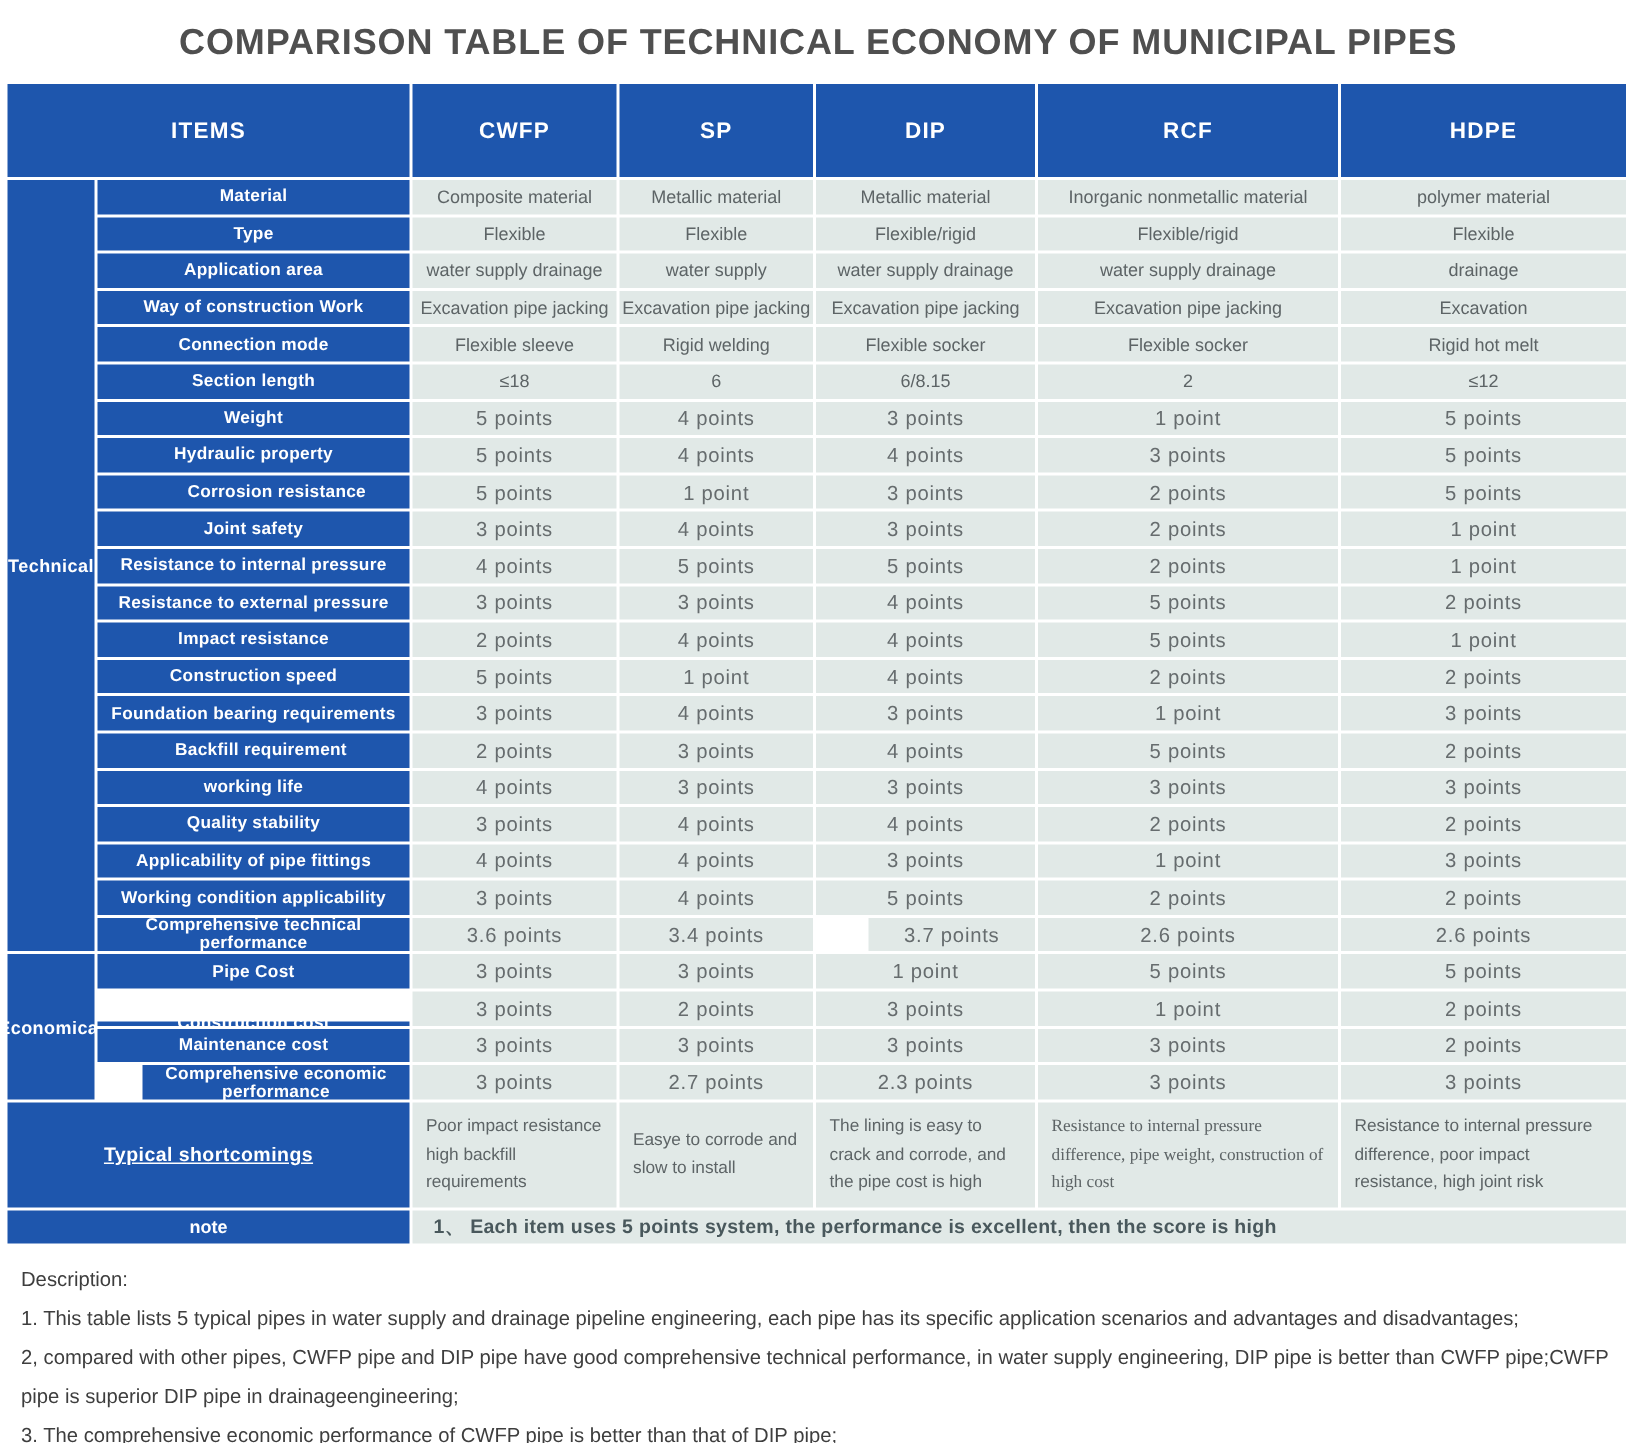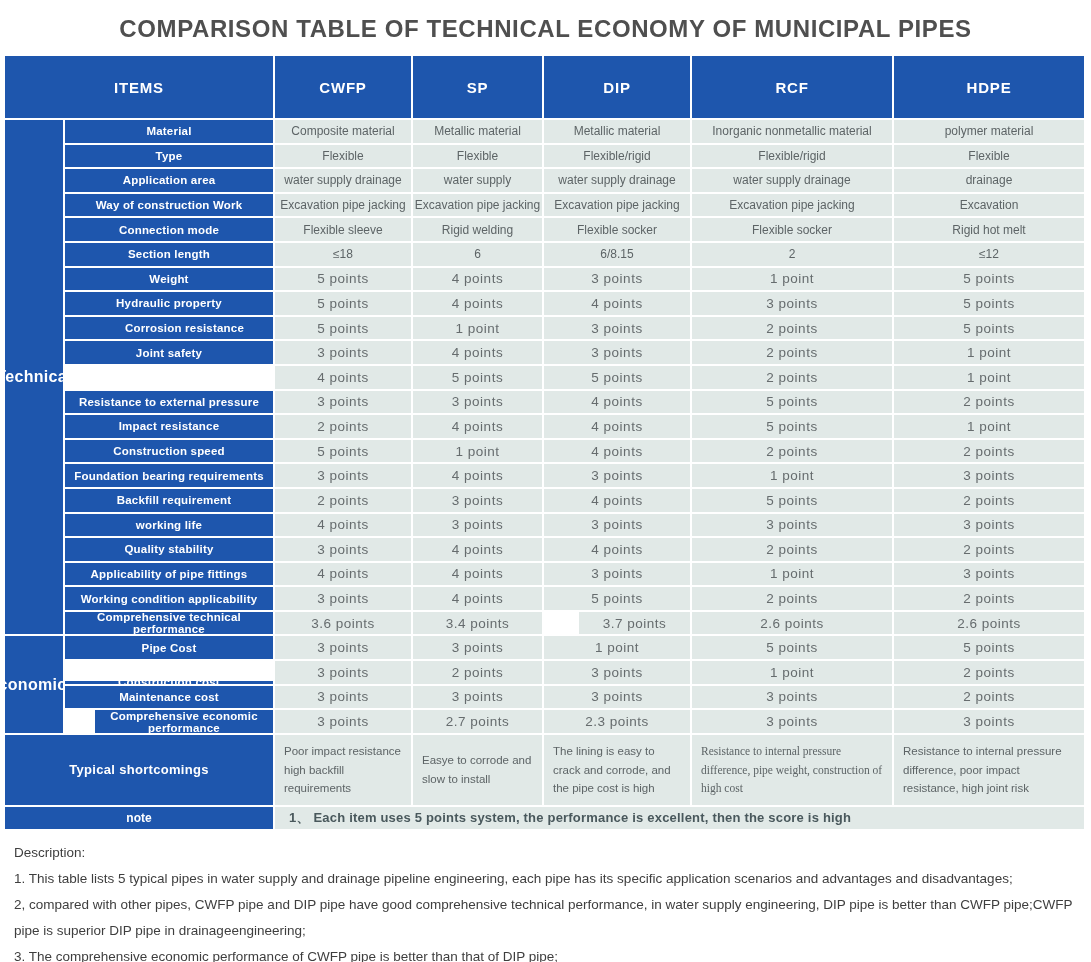--- a/index.html
+++ b/index.html
@@ -29,21 +29,21 @@
     width:-moz-fit-content;
     width:fit-content;
   }
   .blue{
     background:var(--blue);
     color:#ffffff;
     display:flex;align-items:center;justify-content:center;
     text-align:center;
   }
   .h-cell{font-size:15px;font-weight:bold;letter-spacing:0.8px;}
-  .cat-cell{font-size:16px;font-weight:bold;letter-spacing:0.3px;}
+  .cat-cell{font-size:12px;font-weight:bold;letter-spacing:0.3px;}
   .label-cell{font-size:11.5px;letter-spacing:0.2px;font-weight:bold;}
   .cell{
     background:var(--cellbg);
     color:#5d6466;
     display:flex;align-items:center;justify-content:center;
     text-align:center;
     font-size:12px;
   }
   .cell.points{font-size:13.5px;letter-spacing:0.5px;color:#666c6e;}
   .shortcoming-label{font-size:13px;font-weight:bold;letter-spacing:0.3px;}
@@ -131,20 +131,21 @@
     <div class="cell points" style="grid-area: 10 / 4;">1 point</div>
     <div class="cell points" style="grid-area: 10 / 5;">3 points</div>
     <div class="cell points" style="grid-area: 10 / 6;">2 points</div>
     <div class="cell points" style="grid-area: 10 / 7;">5 points</div>
     <div class="blue label-cell" style="grid-area: 11 / 2;">Joint safety</div>
     <div class="cell points" style="grid-area: 11 / 3;">3 points</div>
     <div class="cell points" style="grid-area: 11 / 4;">4 points</div>
     <div class="cell points" style="grid-area: 11 / 5;">3 points</div>
     <div class="cell points" style="grid-area: 11 / 6;">2 points</div>
     <div class="cell points" style="grid-area: 11 / 7;">1 point</div>
+    <div class="blue label-cell" style="grid-area: 12 / 2;">Resistance to internal pressure</div>
     <div class="cell points" style="grid-area: 12 / 3;">4 points</div>
     <div class="cell points" style="grid-area: 12 / 4;">5 points</div>
     <div class="cell points" style="grid-area: 12 / 5;">5 points</div>
     <div class="cell points" style="grid-area: 12 / 6;">2 points</div>
     <div class="cell points" style="grid-area: 12 / 7;">1 point</div>
     <div class="blue label-cell" style="grid-area: 13 / 2;">Resistance to external pressure</div>
     <div class="cell points" style="grid-area: 13 / 3;">3 points</div>
     <div class="cell points" style="grid-area: 13 / 4;">3 points</div>
     <div class="cell points" style="grid-area: 13 / 5;">4 points</div>
     <div class="cell points" style="grid-area: 13 / 6;">5 points</div>
@@ -221,21 +222,21 @@
     <div class="cell points" style="grid-area: 25 / 4;">3 points</div>
     <div class="cell points" style="grid-area: 25 / 5;">3 points</div>
     <div class="cell points" style="grid-area: 25 / 6;">3 points</div>
     <div class="cell points" style="grid-area: 25 / 7;">2 points</div>
     <div class="blue label-cell" style="grid-area: 26 / 2; margin-left: 30px;">Comprehensive economic performance</div>
     <div class="cell points" style="grid-area: 26 / 3;">3 points</div>
     <div class="cell points" style="grid-area: 26 / 4;">2.7 points</div>
     <div class="cell points" style="grid-area: 26 / 5;">2.3 points</div>
     <div class="cell points" style="grid-area: 26 / 6;">3 points</div>
     <div class="cell points" style="grid-area: 26 / 7;">3 points</div>
-    <div class="blue shortcoming-label" style="grid-area: 27 / 1 / auto / span 2;">Typical shortcomings</div>
+    <div class="blue shortcoming-label" style="grid-area: 27 / 1 / auto / span 2; text-decoration: underline;">Typical shortcomings</div>
     <div class="cell shortcoming" style="grid-area: 27 / 3;">Poor impact resistance high backfill requirements</div>
     <div class="cell shortcoming" style="grid-area: 27 / 4;">Easye to corrode and slow to install</div>
     <div class="cell shortcoming" style="grid-area: 27 / 5;">The lining is easy to crack and corrode, and the pipe cost is high</div>
     <div class="cell shortcoming" style="grid-area: 27 / 6; font-family: Liberation Serif, serif;">Resistance to internal pressure difference, pipe weight, construction of high cost</div>
     <div class="cell shortcoming" style="grid-area: 27 / 7;">Resistance to internal pressure difference, poor impact resistance, high joint risk</div>
     <div class="blue note-label" style="grid-area: 28 / 1 / auto / span 2;">note</div>
     <div class="cell note-text" style="grid-area: 28 / 3 / auto / span 5;">1、 Each item uses 5 points system, the performance is excellent, then the score is high</div>
   </div>
 
 <div class="description">

